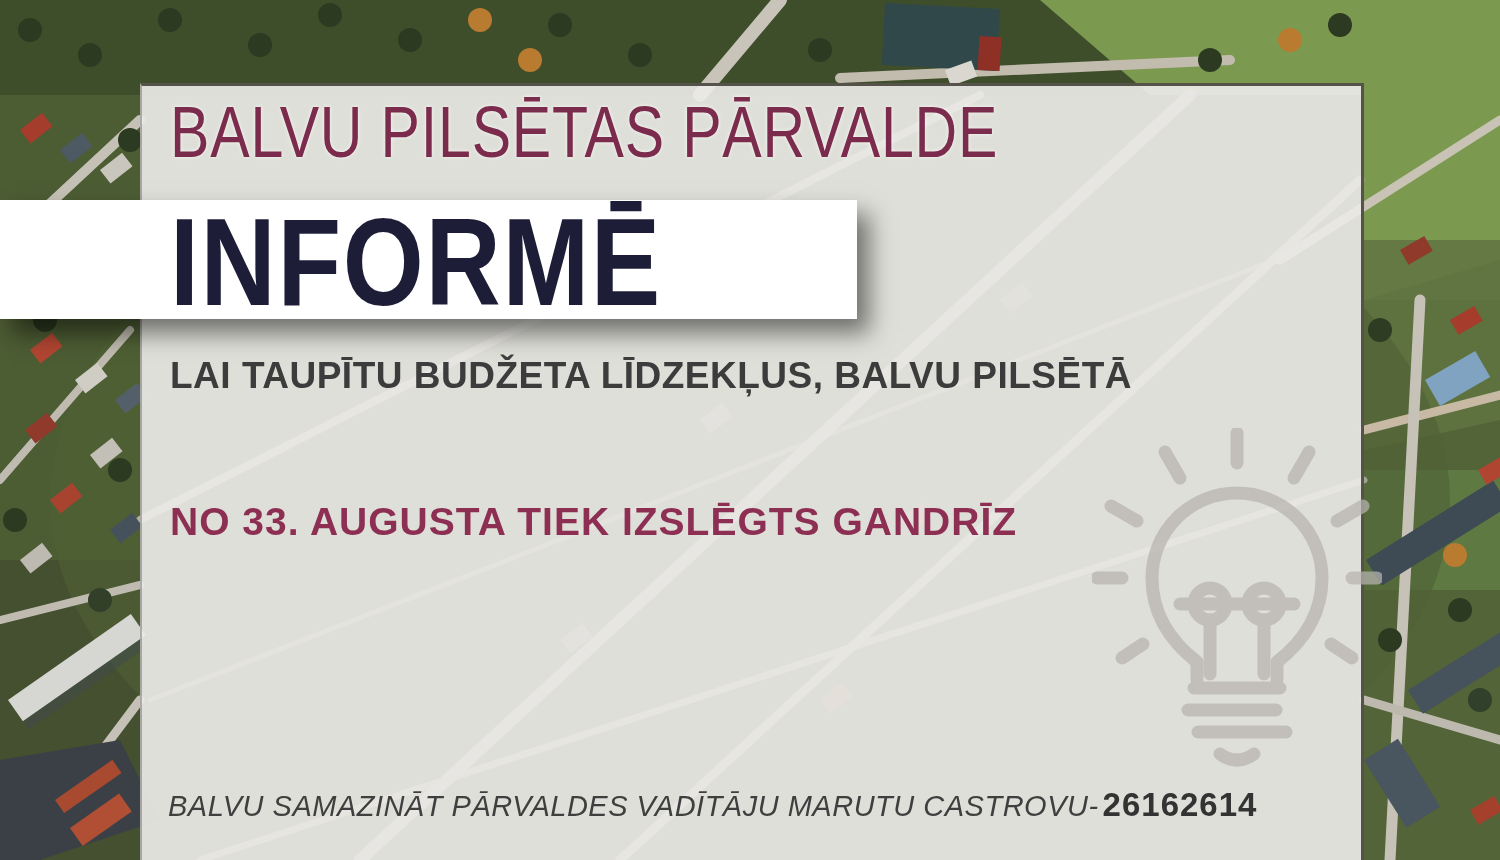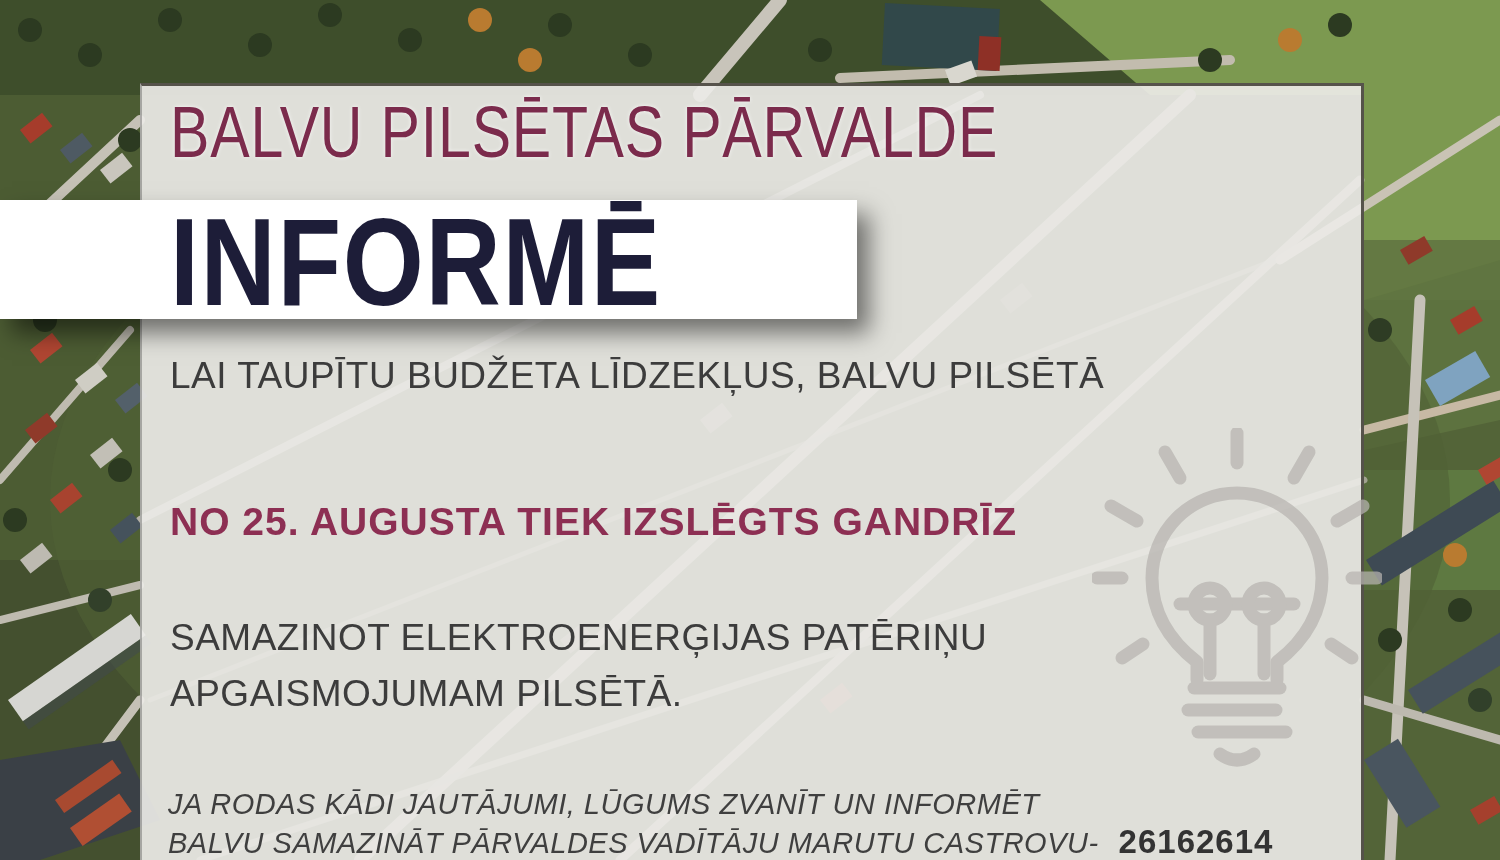--- a/index.html
+++ b/index.html
@@ -28,25 +28,25 @@
     position:absolute;left:0;top:200px;width:857px;height:119px;z-index:2;
     background:#ffffff;box-shadow:12px 14px 22px rgba(0,0,0,0.5);
     display:flex;align-items:center;text-align:right;
   }
   .headline{
     margin-left:170px;font-size:124px;font-weight:bold;color:#1d1d38;
     letter-spacing:2px;line-height:110px;white-space:nowrap;
     transform:scaleX(0.84) translateY(2px);transform-origin:left center;
   }
   .txt{position:absolute;z-index:3;white-space:nowrap;}
-  .intro{left:170px;top:347px;font-size:37px;line-height:57px;color:#3c3c3c;letter-spacing:0.5px;}
+  .intro{left:170px;top:347px;font-size:37px;line-height:57px;color:#3c3c3c;letter-spacing:0.5px;font-weight:bold;}
   .highlight{left:170px;top:492px;font-size:39px;line-height:59px;font-weight:bold;color:#8d2f53;letter-spacing:1px;}
   .detail{left:170px;top:610px;font-size:37px;line-height:56px;color:#3c3c3c;letter-spacing:0.5px;}
   .contact{left:168px;top:786px;font-size:29px;line-height:37px;color:#3f3f3f;font-style:italic;letter-spacing:0.5px;}
-  .phone{font-style:normal;font-weight:bold;font-size:33px;margin-left:20px;letter-spacing:1px;color:#333333;}
+  .phone{font-style:normal;font-weight:bold;font-size:33px;margin-left:4px;letter-spacing:1px;color:#333333;}
   .bulb{position:absolute;left:1092px;top:428px;z-index:2;opacity:0.72;}
 </style>
 </head>
 <body>
 
 <div class="poster">
 
   <svg class="photo" viewBox="0 0 1500 860" aria-hidden="true">
     <defs>
       <rect id="h" width="28" height="17"></rect>
@@ -164,27 +164,23 @@
 
   <div class="band">
     <div class="headline">INFORMĒ</div>
   </div>
 
   <div class="txt intro">
     <div>LAI TAUPĪTU BUDŽETA LĪDZEKĻUS, BALVU PILSĒTĀ</div>
   </div>
 
   <div class="txt highlight">
-    <div>NO 25. AUGUSTA TIEK IZSLĒGTS GANDRĪZ</div>
-  </div>
-
-  <div class="txt detail">
-    <div>SAMAZINOT ELEKTROENERĢIJAS PATĒRIŅU</div>
-    <div>APGAISMOJUMAM PILSĒTĀ.</div>
-  </div>
+    <div>NO 33. AUGUSTA TIEK IZSLĒGTS GANDRĪZ</div>
+  </div>
+
 
   <svg class="bulb" width="290" height="400" viewBox="0 0 290 400" aria-hidden="true">
     <g fill="none" stroke="#b7b4b0" stroke-width="13" stroke-linecap="round" stroke-linejoin="round">
 
       <line x1="145" y1="35" x2="145" y2="5"></line>
       <line x1="202" y1="50" x2="217" y2="24"></line>
       <line x1="88" y1="50" x2="73" y2="24"></line>
       <line x1="245" y1="93" x2="271" y2="78"></line>
       <line x1="45" y1="93" x2="19" y2="78"></line>
       <line x1="260" y1="150" x2="285" y2="150"></line>
@@ -201,19 +197,18 @@
       <line x1="172" y1="192" x2="172" y2="246"></line>
 
       <line x1="102" y1="260" x2="188" y2="260"></line>
       <line x1="96" y1="282" x2="184" y2="282"></line>
       <line x1="106" y1="304" x2="194" y2="304"></line>
       <path d="M 128 326 Q 145 338 162 326"></path>
     </g>
   </svg>
 
   <div class="txt contact">
-    <div>JA RODAS KĀDI JAUTĀJUMI, LŪGUMS ZVANĪT UN INFORMĒT</div>
     <div>
       <span>BALVU SAMAZINĀT PĀRVALDES VADĪTĀJU MARUTU CASTROVU-</span><span class="phone">26162614</span>
     </div>
   </div>
 
 </div>
 
 </body></html>

